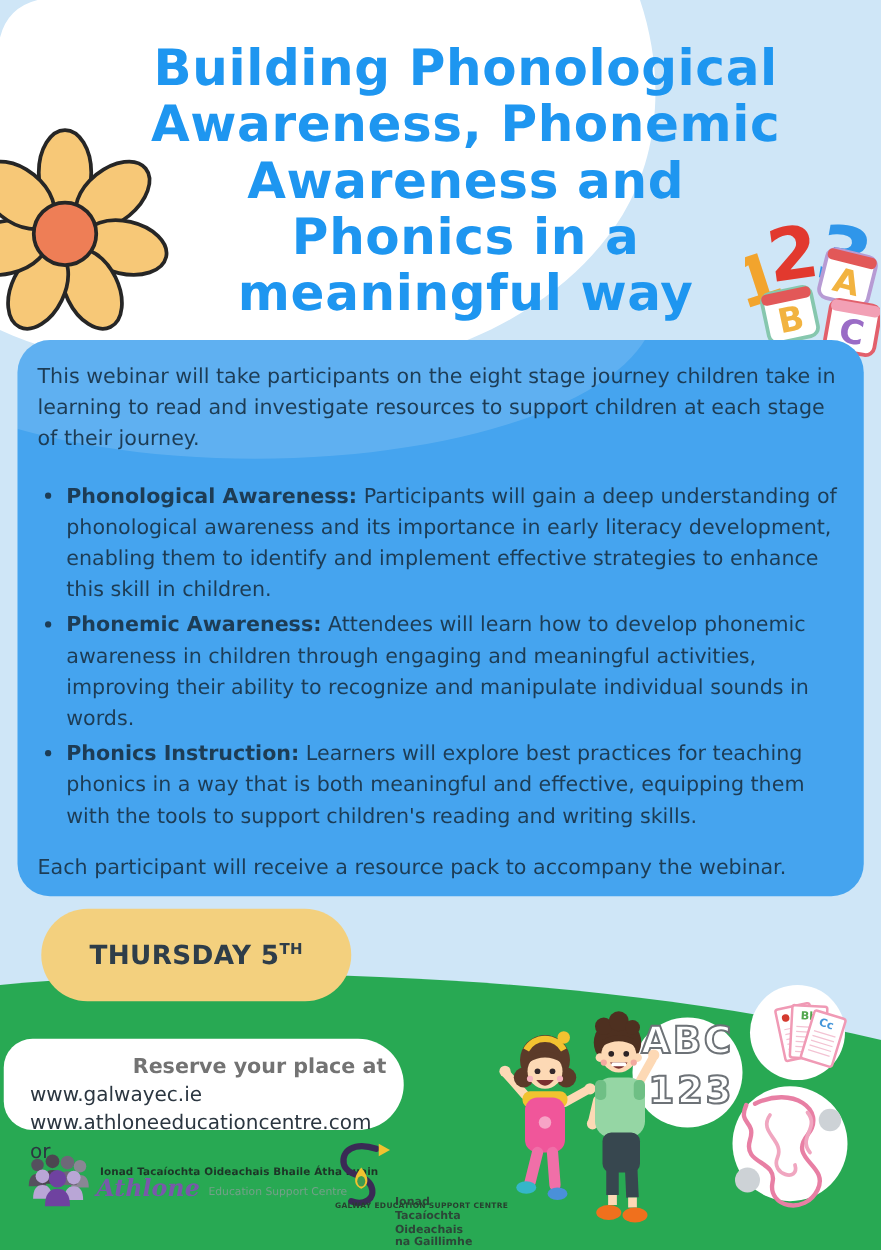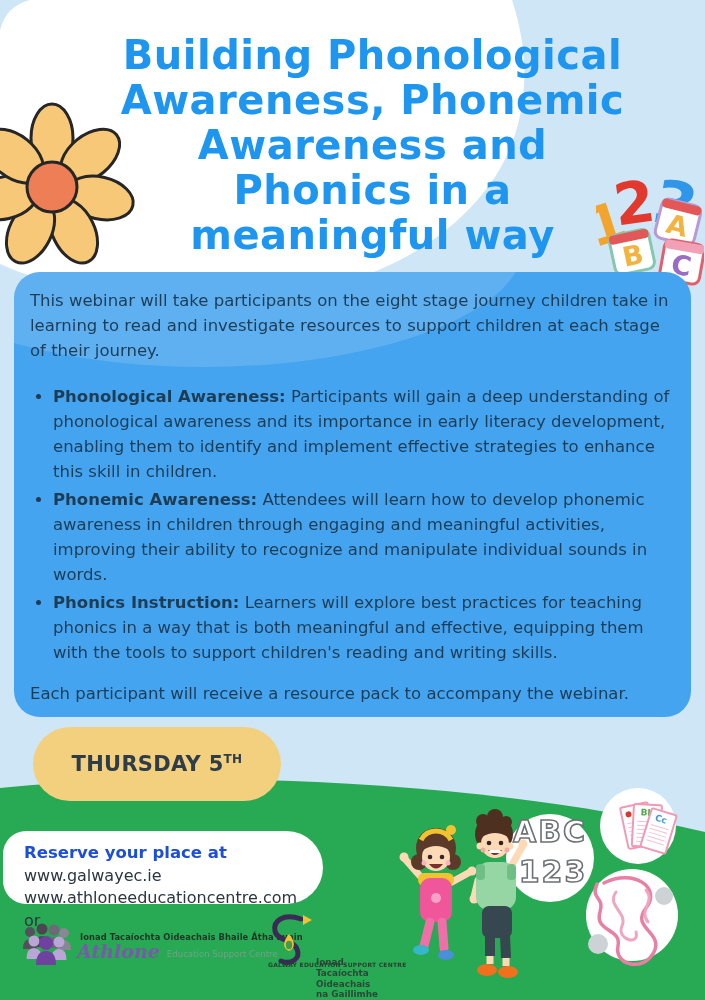--- a/index.html
+++ b/index.html
@@ -26,21 +26,21 @@
   
   .badge{position:absolute;left:33px;top:727px;width:248px;height:74px;background:#f3d07e;
          border-radius:38px;display:flex;flex-direction:column;align-items:center;justify-content:center;
          color:#2e3d49;font-weight:800;font-size:21px;line-height:27px;letter-spacing:.3px;}
   .badge sup{font-size:12px;line-height:0;}
 
   
   .reserve{position:absolute;left:3px;top:831px;width:320px;height:73px;background:#fff;
            border-radius:24px 38px 38px 24px;box-sizing:border-box;padding:11px 14px 0 21px;
            color:#2b3640;font-size:16px;line-height:22.5px;}
-  .reserve .head{font-weight:700;font-size:16.5px;color:#1d4ed8;}
+  .reserve .head{font-weight:700;font-size:16.5px;color:#737373;text-align:right;}
 
   
   .ath-irish{position:absolute;left:80px;top:932px;font-size:8.3px;font-weight:700;color:#1d3527;
              letter-spacing:.1px;white-space:nowrap;}
   .ath-row{position:absolute;left:77px;top:940px;display:flex;align-items:center;gap:7px;}
   .ath-name{font-family:"DejaVu Serif",serif;font-style:italic;font-weight:700;font-size:19px;color:#7a58ab;}
   .ath-suffix{font-size:8.6px;color:#74a089;padding-top:6px;}
   .gal-irish{position:absolute;left:316px;top:957px;font-size:8.8px;font-weight:700;color:#2c4638;
              line-height:10.8px;white-space:nowrap;}
   .gal-tag{position:absolute;left:268px;top:961px;font-size:6px;font-weight:700;color:#26402f;

